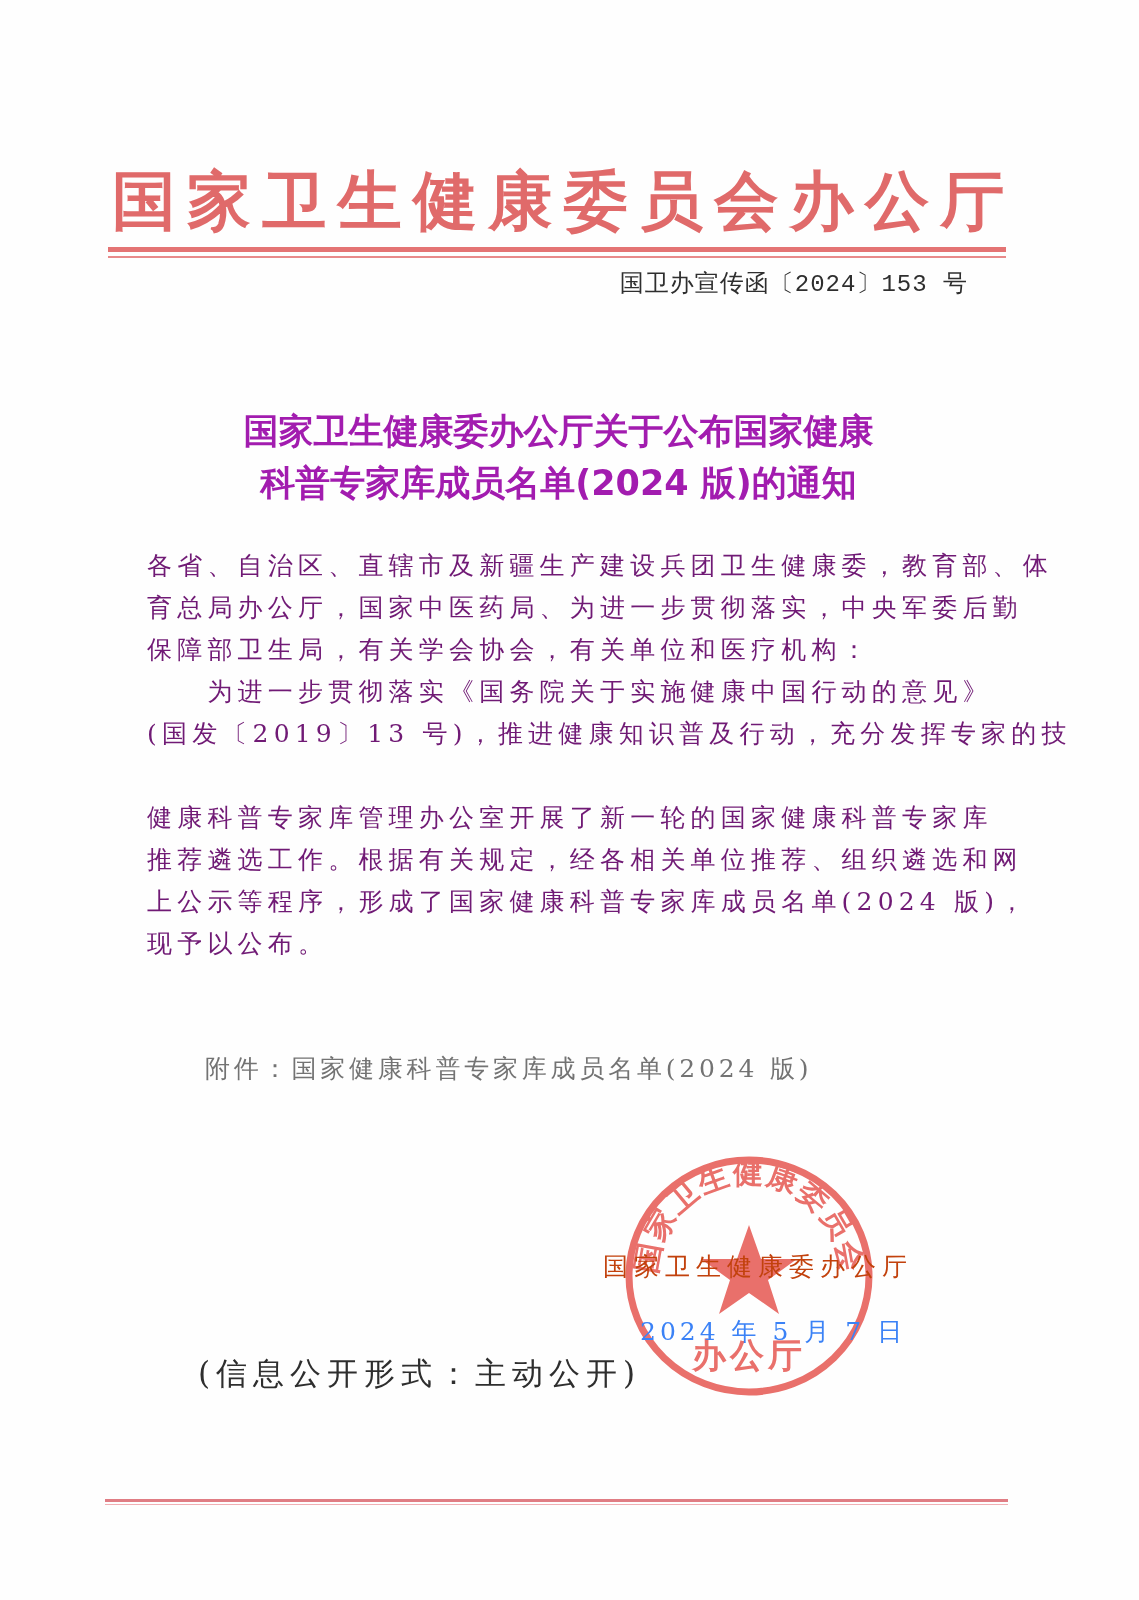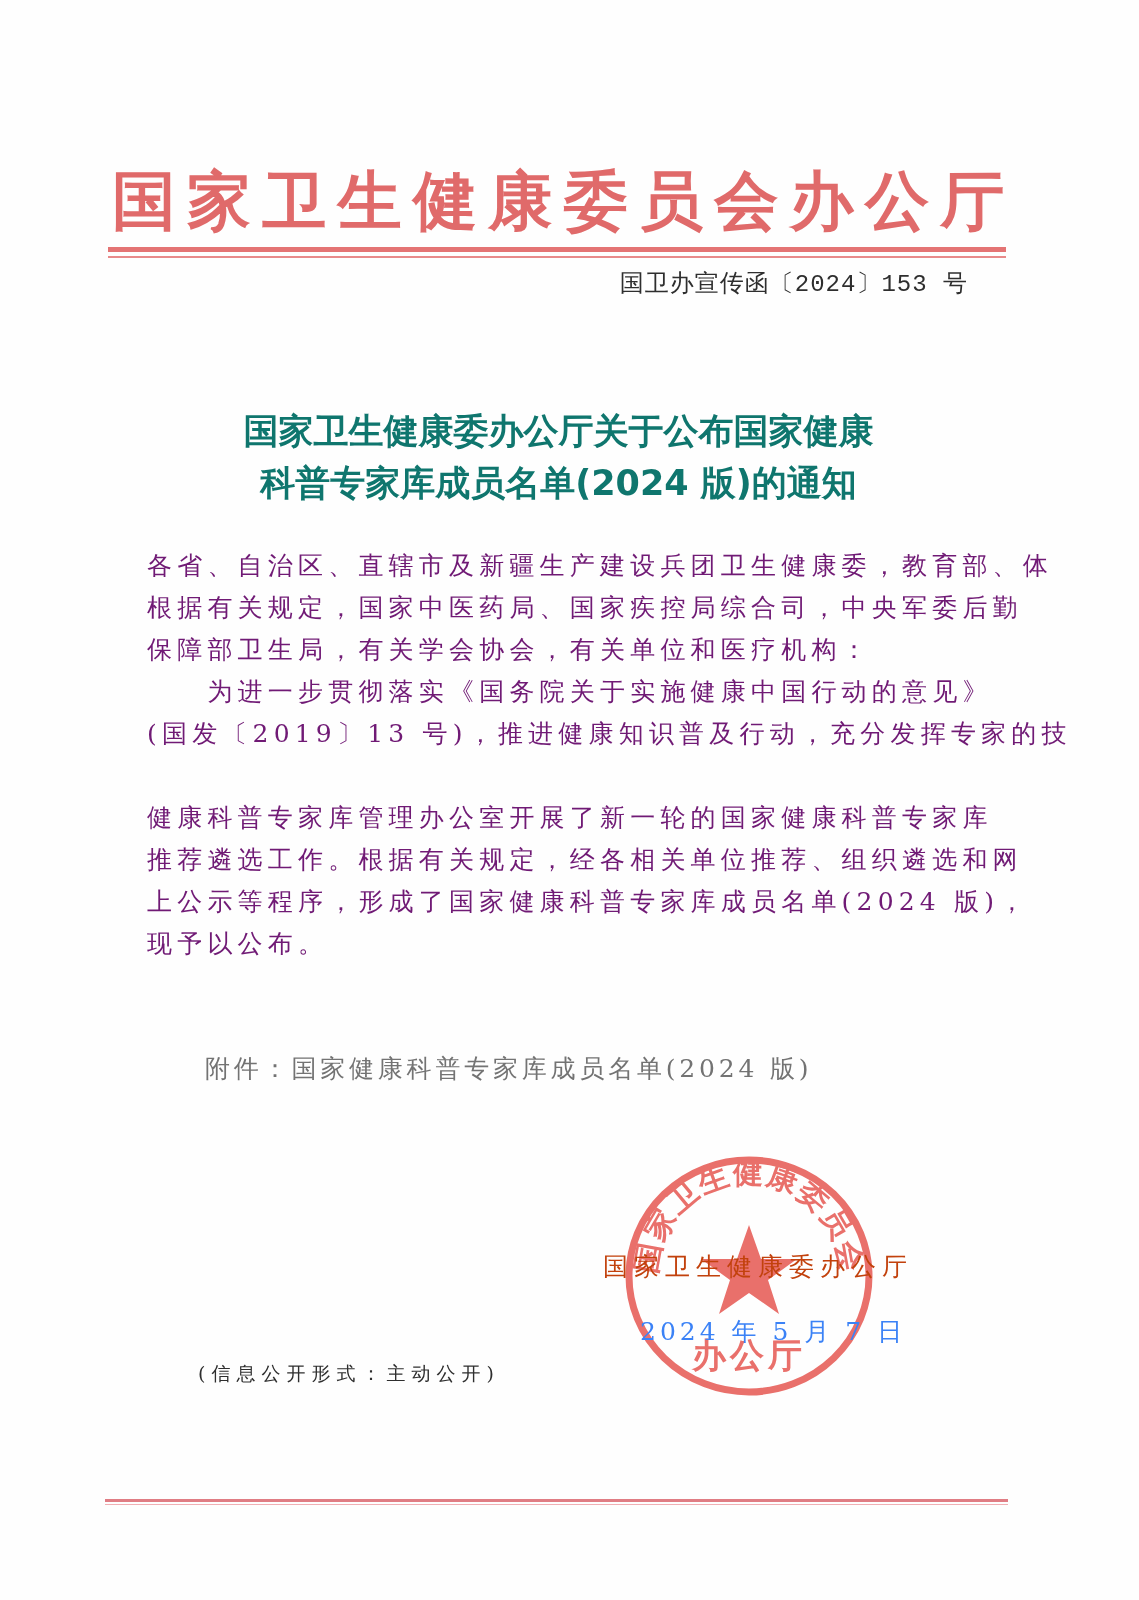--- a/index.html
+++ b/index.html
@@ -52,21 +52,21 @@
       letter-spacing: 1px;
     }
 
     .title {
       position: absolute;
       left: 0; width: 1117px;
       text-align: center;
       font-family: "DejaVu Sans", "Liberation Sans", sans-serif;
       font-weight: bold;
       font-size: 35px;
-      color: #0f766e;
+      color: #a21caf;
       letter-spacing: 0px;
     }
     .title-1 { top: 408px; line-height: 46px; }
     .title-2 { top: 460px; line-height: 46px; }
 
     .body-line {
       position: absolute;
       left: 147px;
       font-size: 25px;
       line-height: 34px;
@@ -116,21 +116,21 @@
       letter-spacing: 4px;
       color: #3b82f6;
       z-index: 2;
       white-space: nowrap;
     }
 
     .disclosure {
       position: absolute;
       left: 198px;
       top: 1356px;
-      font-size: 19px;
+      font-size: 31px;
       line-height: 34px;
       letter-spacing: 6px;
       color: #2e2e2e;
       white-space: nowrap;
     }
 
     .footer-rule-thick {
       position: absolute; left: 105px; top: 1499px; width: 903px; height: 3px;
       background: #e07d84;
     }
@@ -161,21 +161,21 @@
 
   <div class="rule-thick"></div>
   <div class="rule-thin"></div>
 
   <div class="doc-number">国卫办宣传函〔2024〕153 号</div>
 
   <div class="title title-1">国家卫生健康委办公厅关于公布国家健康</div>
   <div class="title title-2">科普专家库成员名单(2024 版)的通知</div>
 
   <div class="body-line" style="top:549px">各省、自治区、直辖市及新疆生产建设兵团卫生健康委，教育部、体</div>
-  <div class="body-line" style="top:591px">根据有关规定，国家中医药局、国家疾控局综合司，中央军委后勤</div>
+  <div class="body-line" style="top:591px">育总局办公厅，国家中医药局、为进一步贯彻落实，中央军委后勤</div>
   <div class="body-line" style="top:633px">保障部卫生局，有关学会协会，有关单位和医疗机构：</div>
   <div class="body-line" style="top:675px">　　为进一步贯彻落实《国务院关于实施健康中国行动的意见》</div>
   <div class="body-line" style="top:717px">(国发〔2019〕13 号)，推进健康知识普及行动，充分发挥专家的技</div>
   <div class="body-line" style="top:801px">健康科普专家库管理办公室开展了新一轮的国家健康科普专家库</div>
   <div class="body-line" style="top:843px">推荐遴选工作。根据有关规定，经各相关单位推荐、组织遴选和网</div>
   <div class="body-line" style="top:885px">上公示等程序，形成了国家健康科普专家库成员名单(2024 版)，</div>
   <div class="body-line" style="top:927px">现予以公布。</div>
 
   <div class="attachment">附件：国家健康科普专家库成员名单(2024 版)</div>
 

